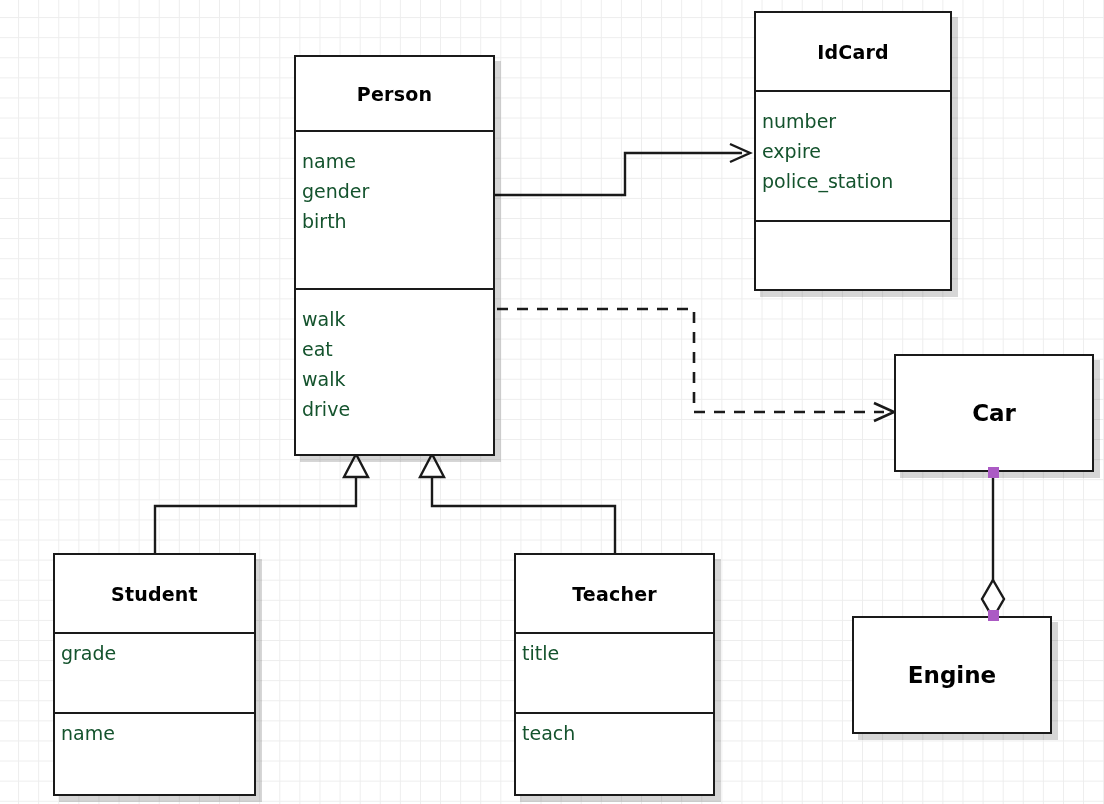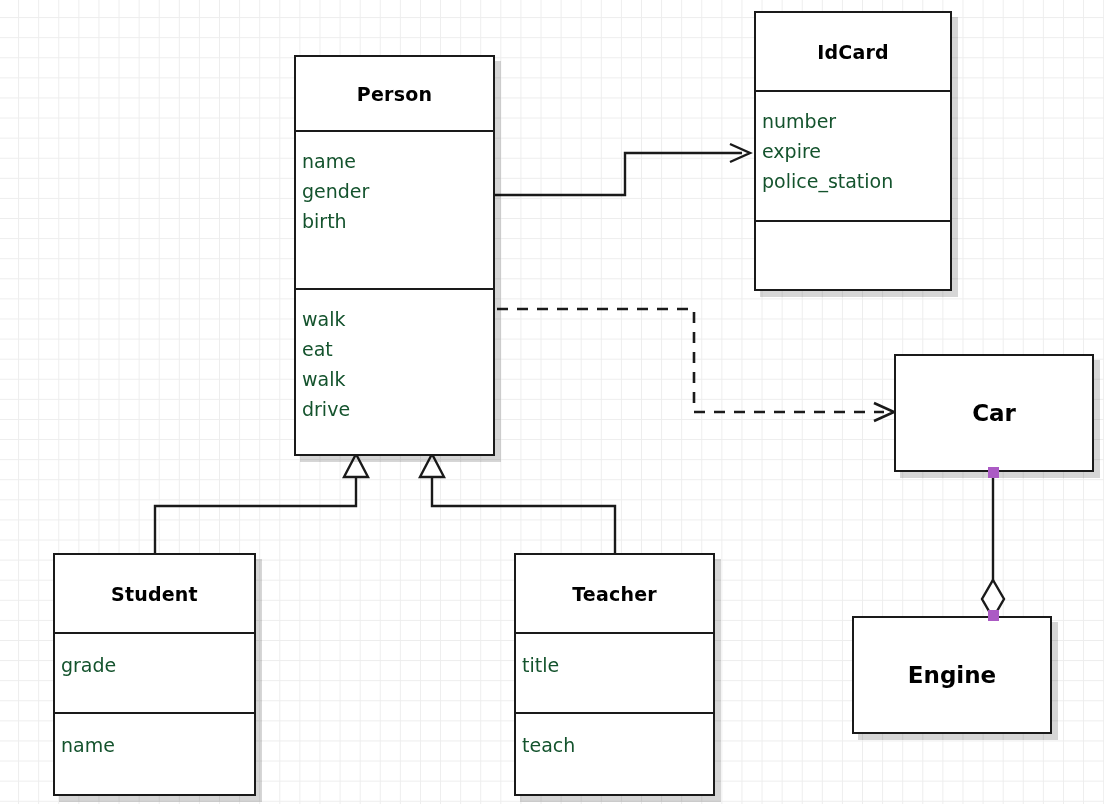--- a/index.html
+++ b/index.html
@@ -54,21 +54,21 @@
     color: #000000;
     letter-spacing: 0.2px;
   }
   .c-body {
     padding: 14px 0 0 6px;
     font-size: 19px;
     line-height: 30px;
     color: #14532d;
   }
   .c-body.tight {
-    padding-top: 16px;
+    padding-top: 4px;
   }
   .c-body .row {
     white-space: nowrap;
   }
   .c-solo {
     display: flex;
     align-items: center;
     justify-content: center;
     height: 100%;
     font-weight: bold;

